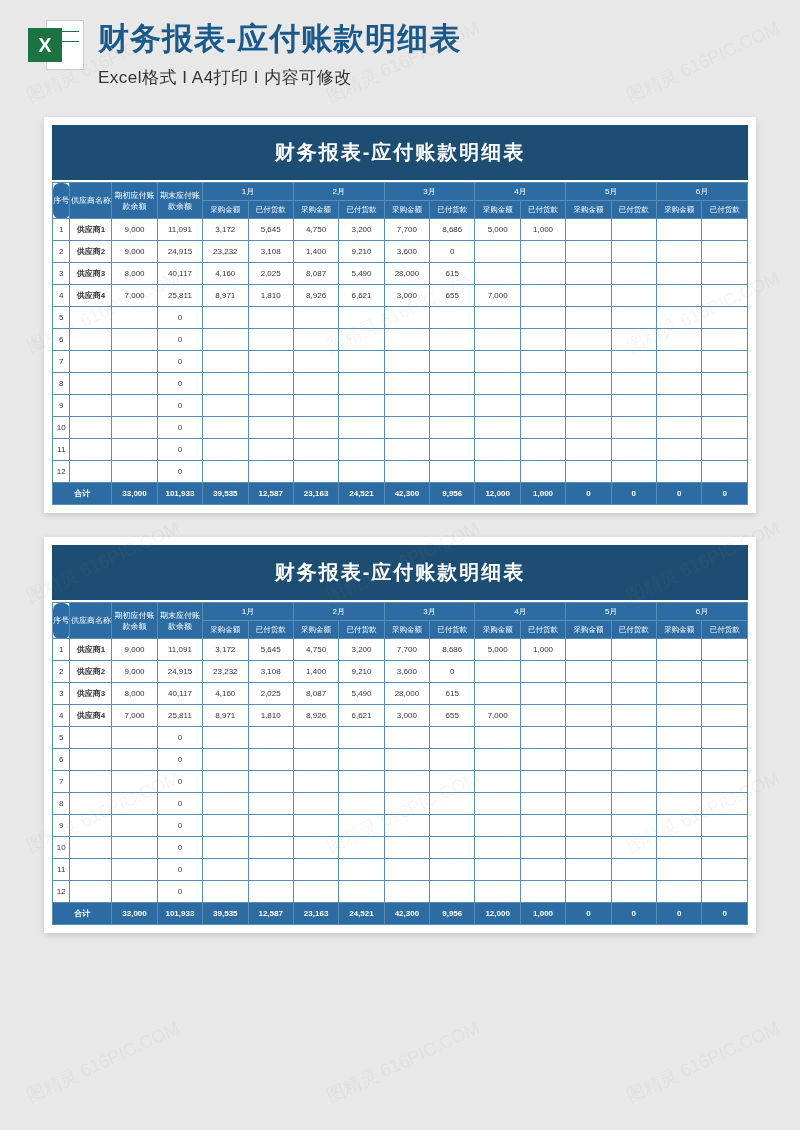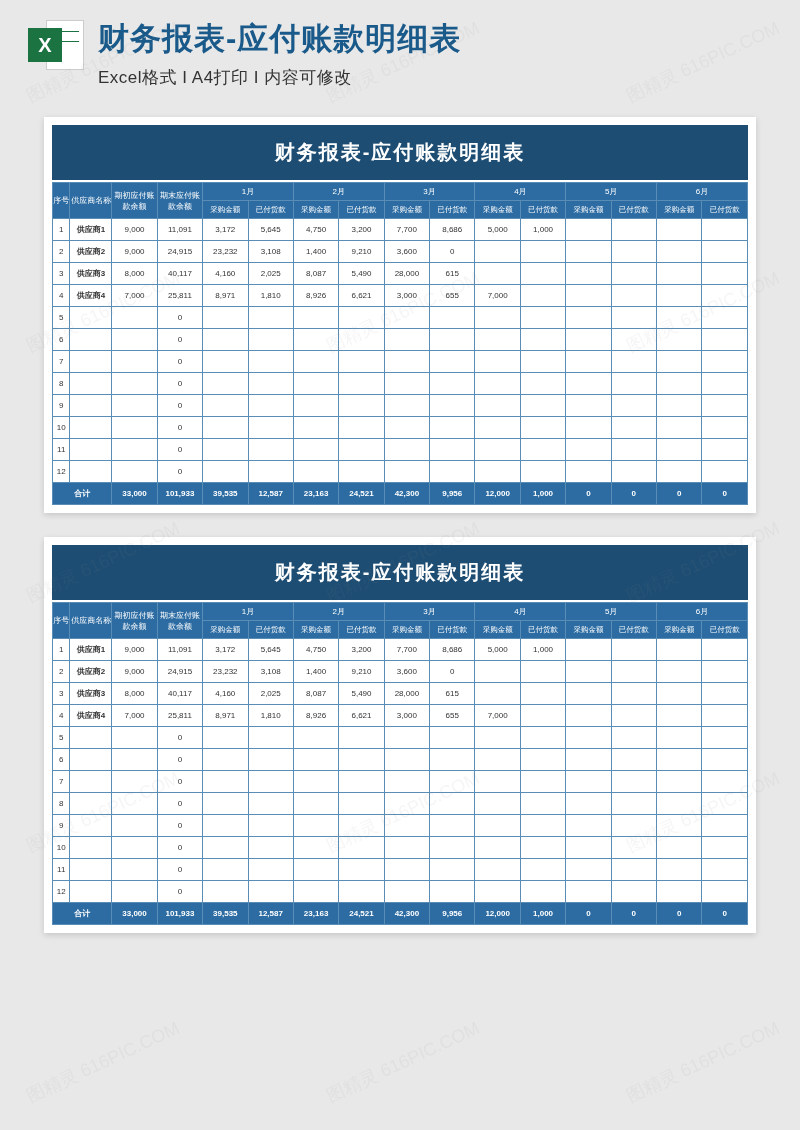--- a/index.html
+++ b/index.html
@@ -124,22 +124,22 @@
   font-size: 8px;
 }
 tbody td.idx { width: 18px; }
 tbody td.supplier { width: 42px; font-weight: bold; }
 tfoot td {
   background: #2c6ca3;
   color: #fff;
   font-size: 8px;
   font-weight: bold;
 }
-.col-seq { width: 2.5%; }
-.col-sup { width: 6%; text-align: right; }
+.col-seq { width: 2.5%; border-radius: 7px; }
+.col-sup { width: 6%; }
 .col-bal { width: 6.5%; }
 .col-m { width: 6.5%; margin-top: 44px; }
 </style>
 </head>
 <body>
 
 <div class="watermark">
   <div class="wm-text" style="top:50px;left:20px">图精灵 616PIC.COM</div>
   <div class="wm-text" style="top:50px;left:320px">图精灵 616PIC.COM</div>
   <div class="wm-text" style="top:50px;left:620px">图精灵 616PIC.COM</div>

